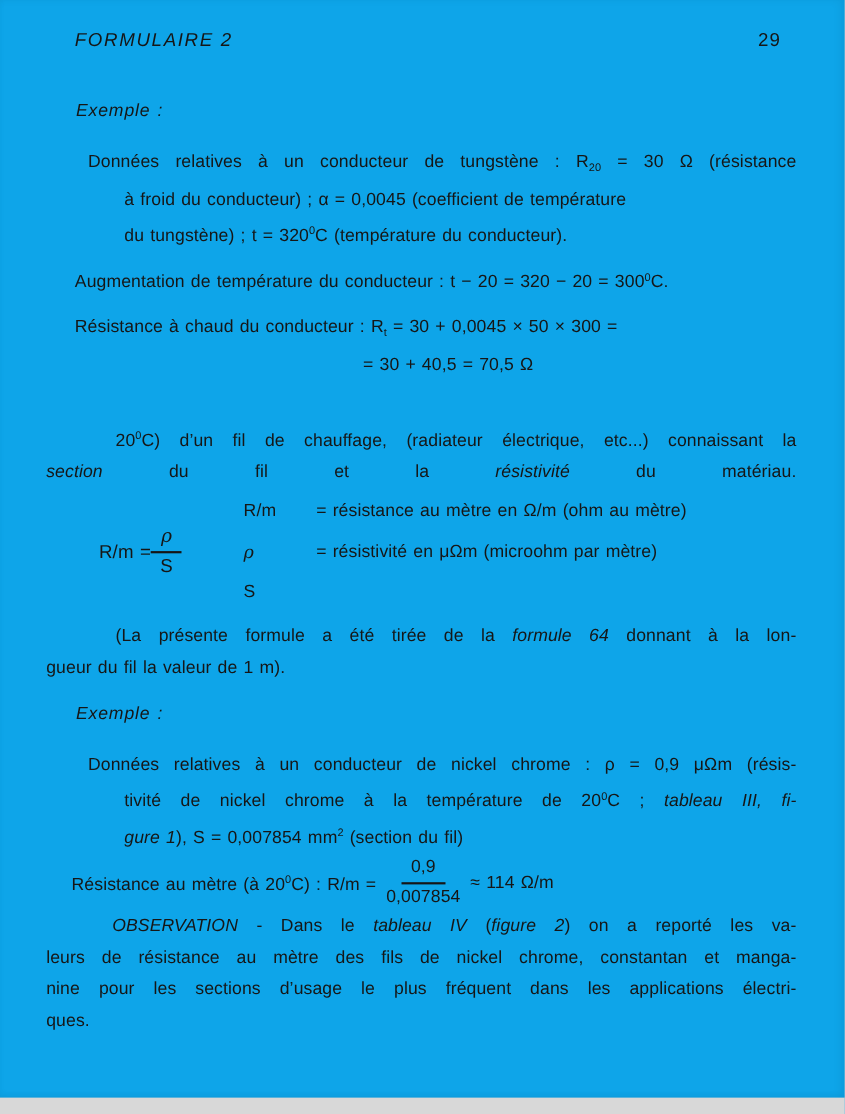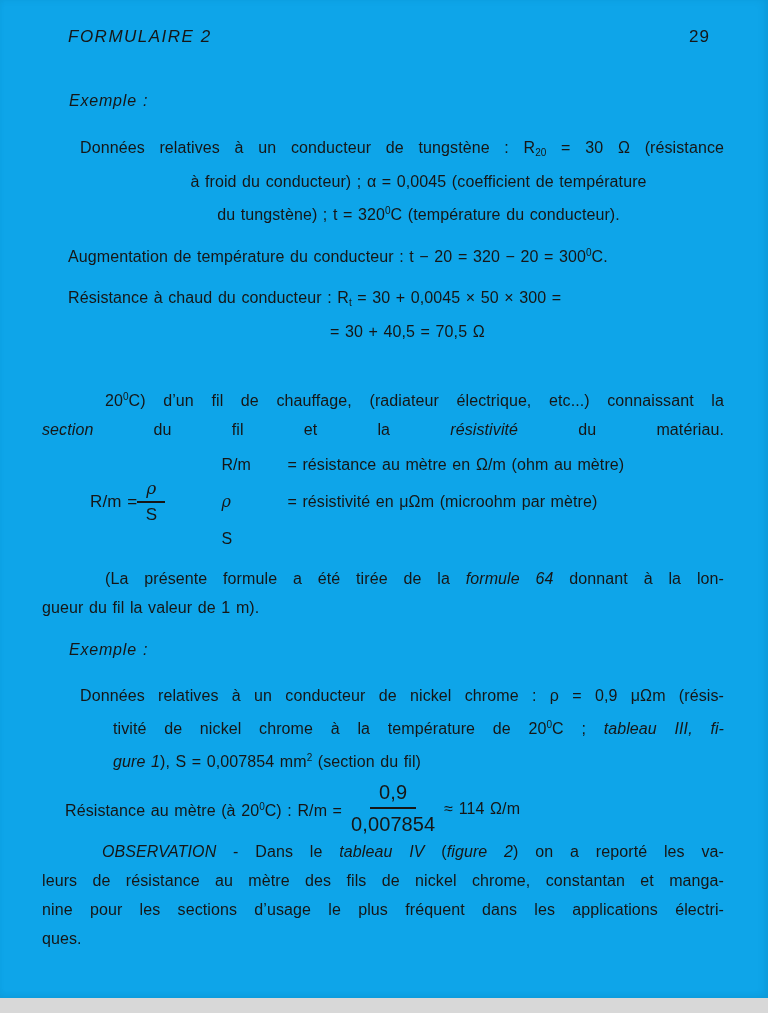--- a/index.html
+++ b/index.html
@@ -25,21 +25,21 @@
   .line { white-space:nowrap; }
   .run-i { font-style:italic; }
   .run-sup { font-size:10px; vertical-align:6px; letter-spacing:0; }
   .run-sub { font-size:10px; vertical-align:-3px; letter-spacing:0; }
 
   .exemple { font-style:italic; letter-spacing:0.8px; margin:0 0 0 27px; line-height:29px; }
   .exemple1 { margin-top:39px; }
   .exemple2 { margin-top:13px; }
 
   .p-tungstene { margin-top:18px; padding-left:38px; }
-  .p-tungstene .line:not(:first-child) { padding-left:33px;text-align:center; }
+  .p-tungstene .line:not(:first-child) { padding-left:33px; }
   .p-tungstene .line:first-child { white-space:normal; text-align:justify; text-align-last:justify; }
 
   .p-augmentation { margin-top:9px; padding-left:26px; }
 
   .p-rchaud { margin-top:12px; padding-left:26px; }
   .p-rchaud .line:nth-child(2) { padding-left:262px; }
 
   .p-f97 { margin-top:36px; }
   .p-f97 .line:first-child { text-indent:63px; }
   .p-f97 .line:nth-child(-n+2) { white-space:normal; text-align:justify; text-align-last:justify; }
@@ -56,21 +56,21 @@
   .def-term { width:66px; flex:none; }
 
   .p-f64 { margin-top:11px; }
   .p-f64 .line:first-child { text-indent:63px; white-space:normal; text-align:justify; text-align-last:justify; }
 
   .p-nickel { margin-top:17px; padding-left:38px; }
   .p-nickel .line:not(:first-child) { padding-left:33px; }
   .p-nickel .line:nth-child(-n+2) { white-space:normal; text-align:justify; text-align-last:justify; }
 
   .rm-line { margin-top:3px; margin-left:23px; display:flex; align-items:center; gap:9px; }
-  .rm-line .frac { font-size:20px; line-height:1.3; }
+  .rm-line .frac { font-size:16px; line-height:1.3; }
   .rm-line .frac .num { border-bottom-width:2px; }
 
   .p-obs { margin-top:0px; }
   .p-obs .line:first-child { text-indent:60px; }
   .p-obs .line:nth-child(-n+3) { white-space:normal; text-align:justify; text-align-last:justify; }
 </style>
 </head>
 <body>
 
 <div class="page">

